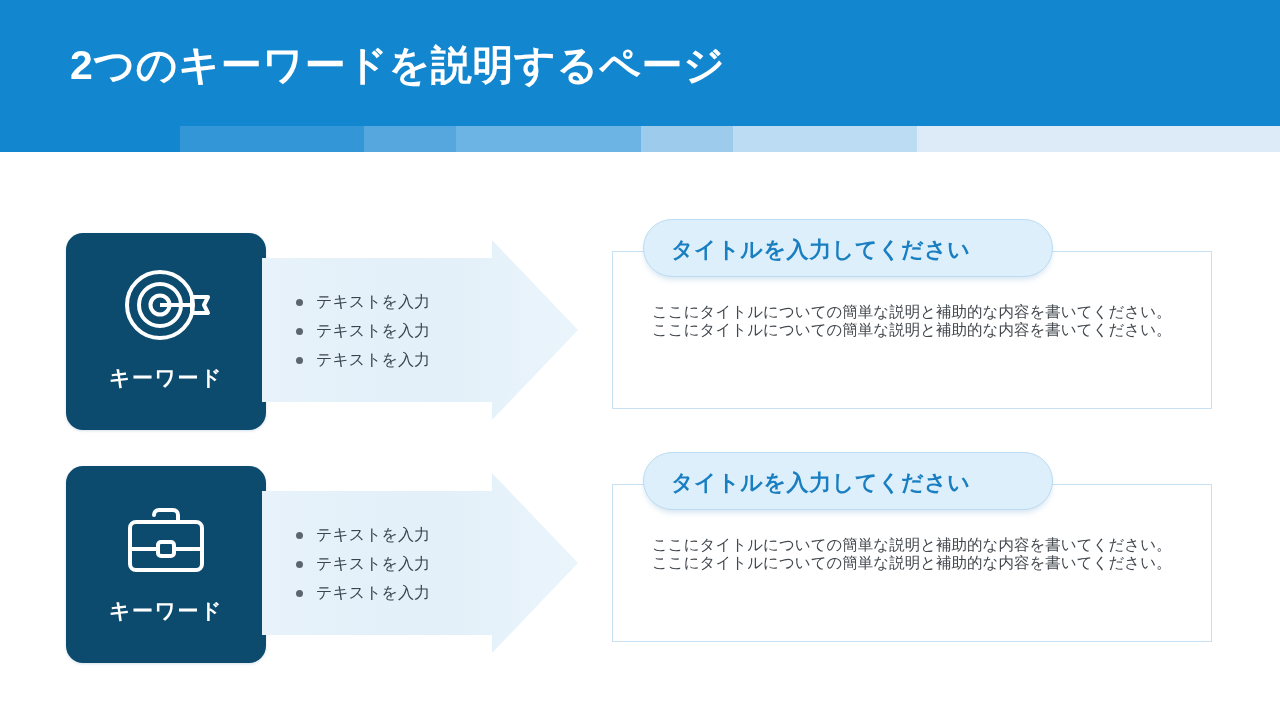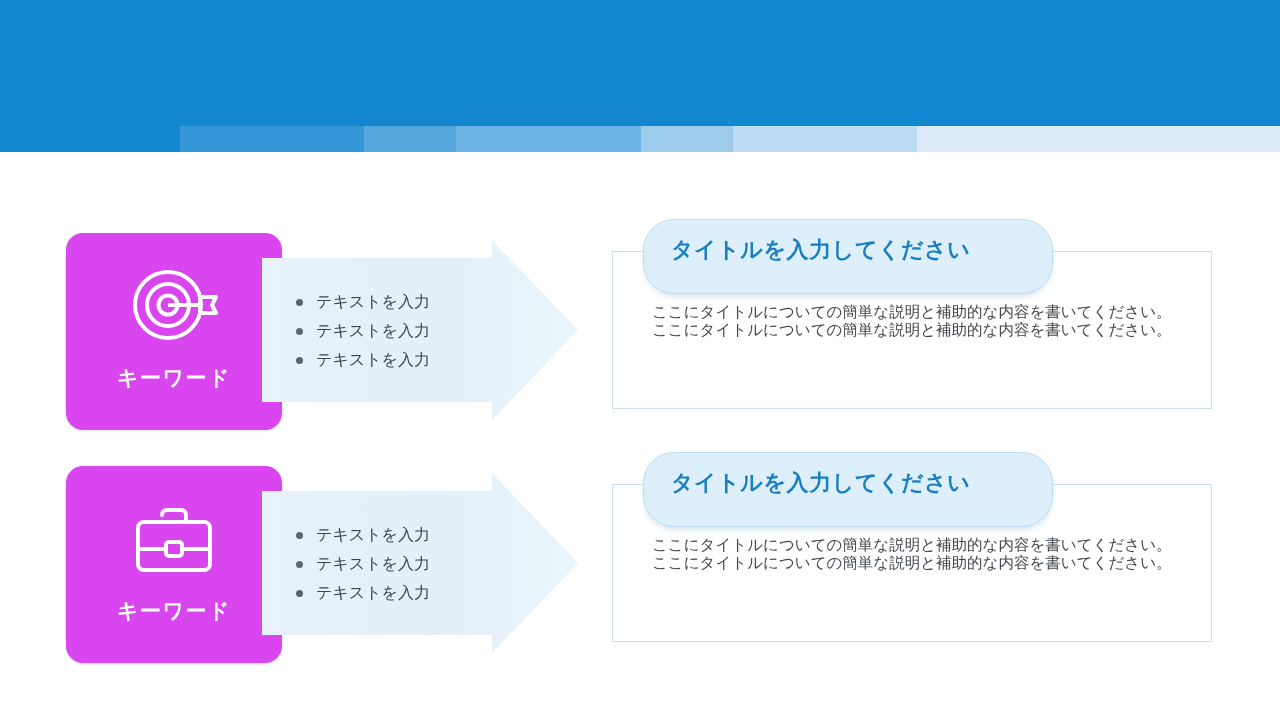--- a/index.html
+++ b/index.html
@@ -58,24 +58,23 @@
   .row-1 { top: 0; }
   .row-2 { top: 233px; }
 
   
   .kw-card {
     position: absolute;
     left: 66px;
     top: 233px;
     width: 200px;
     height: 197px;
-    background: #d946ef;
+    background: #0c4a6e;
     border-radius: 17px;
     box-shadow: 0 1px 3px rgba(20,90,140,0.18);
-    padding-left: 16px;
   }
   .kw-icon {
     position: absolute;
     left: 0; right: 0;
     top: 33px;
     display: flex;
     justify-content: center;
   }
   .kw-label {
     position: absolute;
@@ -133,21 +132,21 @@
     height: 158px;
     border: 1px solid #c7e0f2;
     box-sizing: border-box;
     background: transparent;
   }
   .pill {
     position: absolute;
     left: 643px;
     top: 219px;
     width: 410px;
-    height: 75px;
+    height: 58px;
     border-radius: 31px;
     background: #dceffb;
     border: 1px solid #bcdcf3;
     box-sizing: border-box;
     box-shadow: 0 4px 6px -2px rgba(120,170,205,0.35);
   }
   .pill-text {
     position: absolute;
     left: 27px;
     top: 0;
@@ -168,20 +167,21 @@
     line-height: 18px;
     color: #41474d;
   }
 </style>
 </head>
 <body>
 
 <div class="slide">
 
   <div class="header-band"></div>
+  <div class="header-title">2つのキーワードを説明するページ</div>
 
   <div class="seg-strip">
     <div class="seg" style="width:180px;background:#1286ce"></div>
     <div class="seg" style="width:184px;background:#3296d7"></div>
     <div class="seg" style="width:92px;background:#55a7de"></div>
     <div class="seg" style="width:185px;background:#6bb4e4"></div>
     <div class="seg" style="width:92px;background:#9ccbec"></div>
     <div class="seg" style="width:184px;background:#bcdcf3"></div>
     <div class="seg" style="width:363px;background:#dcebf7"></div>
   </div>

